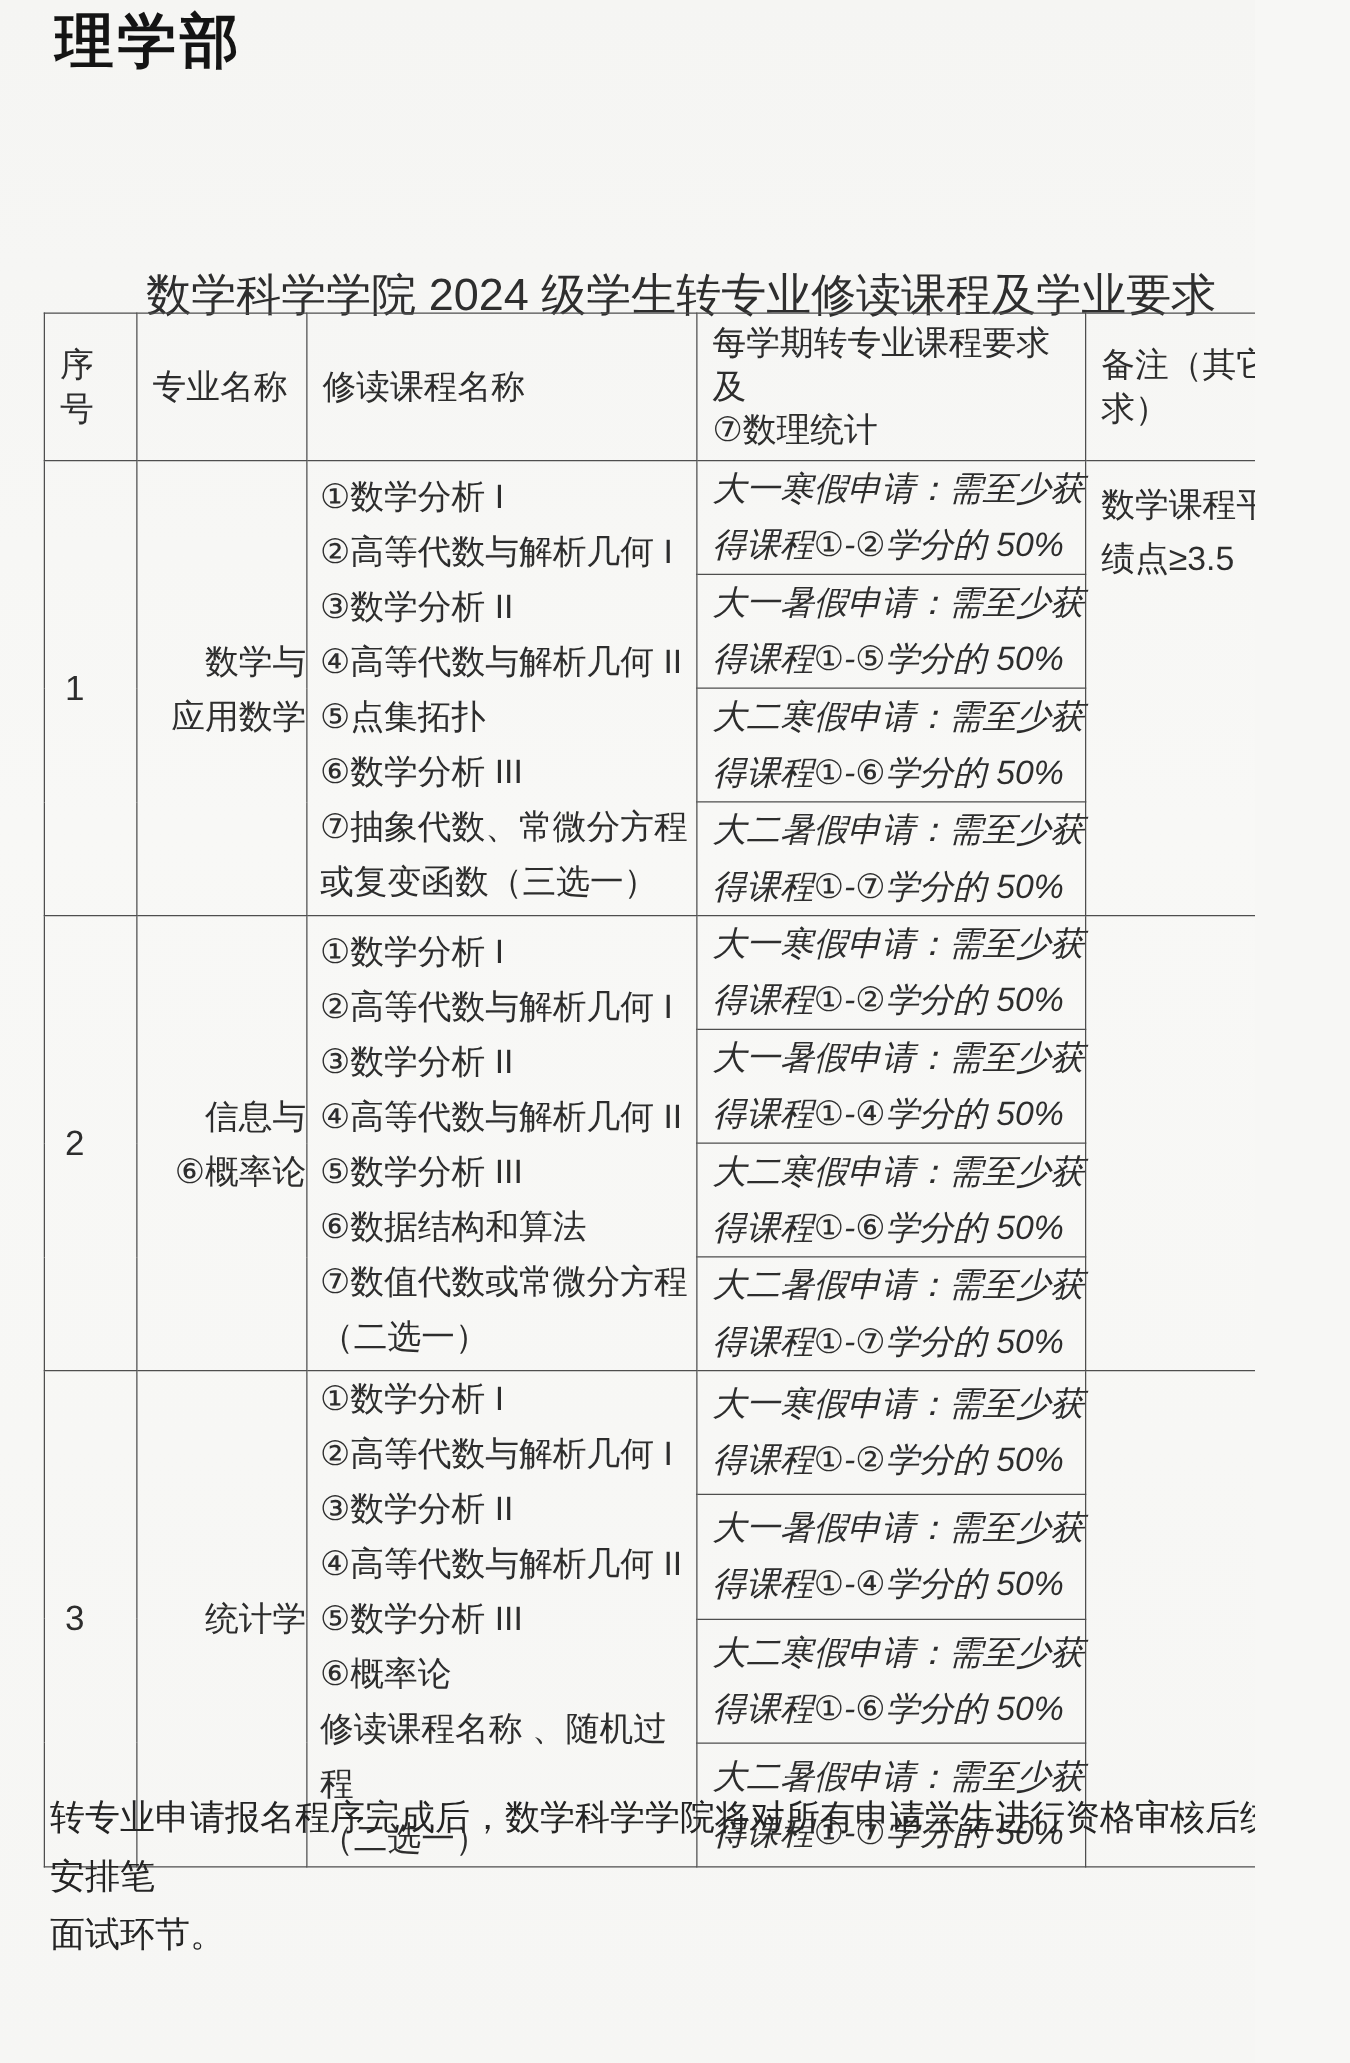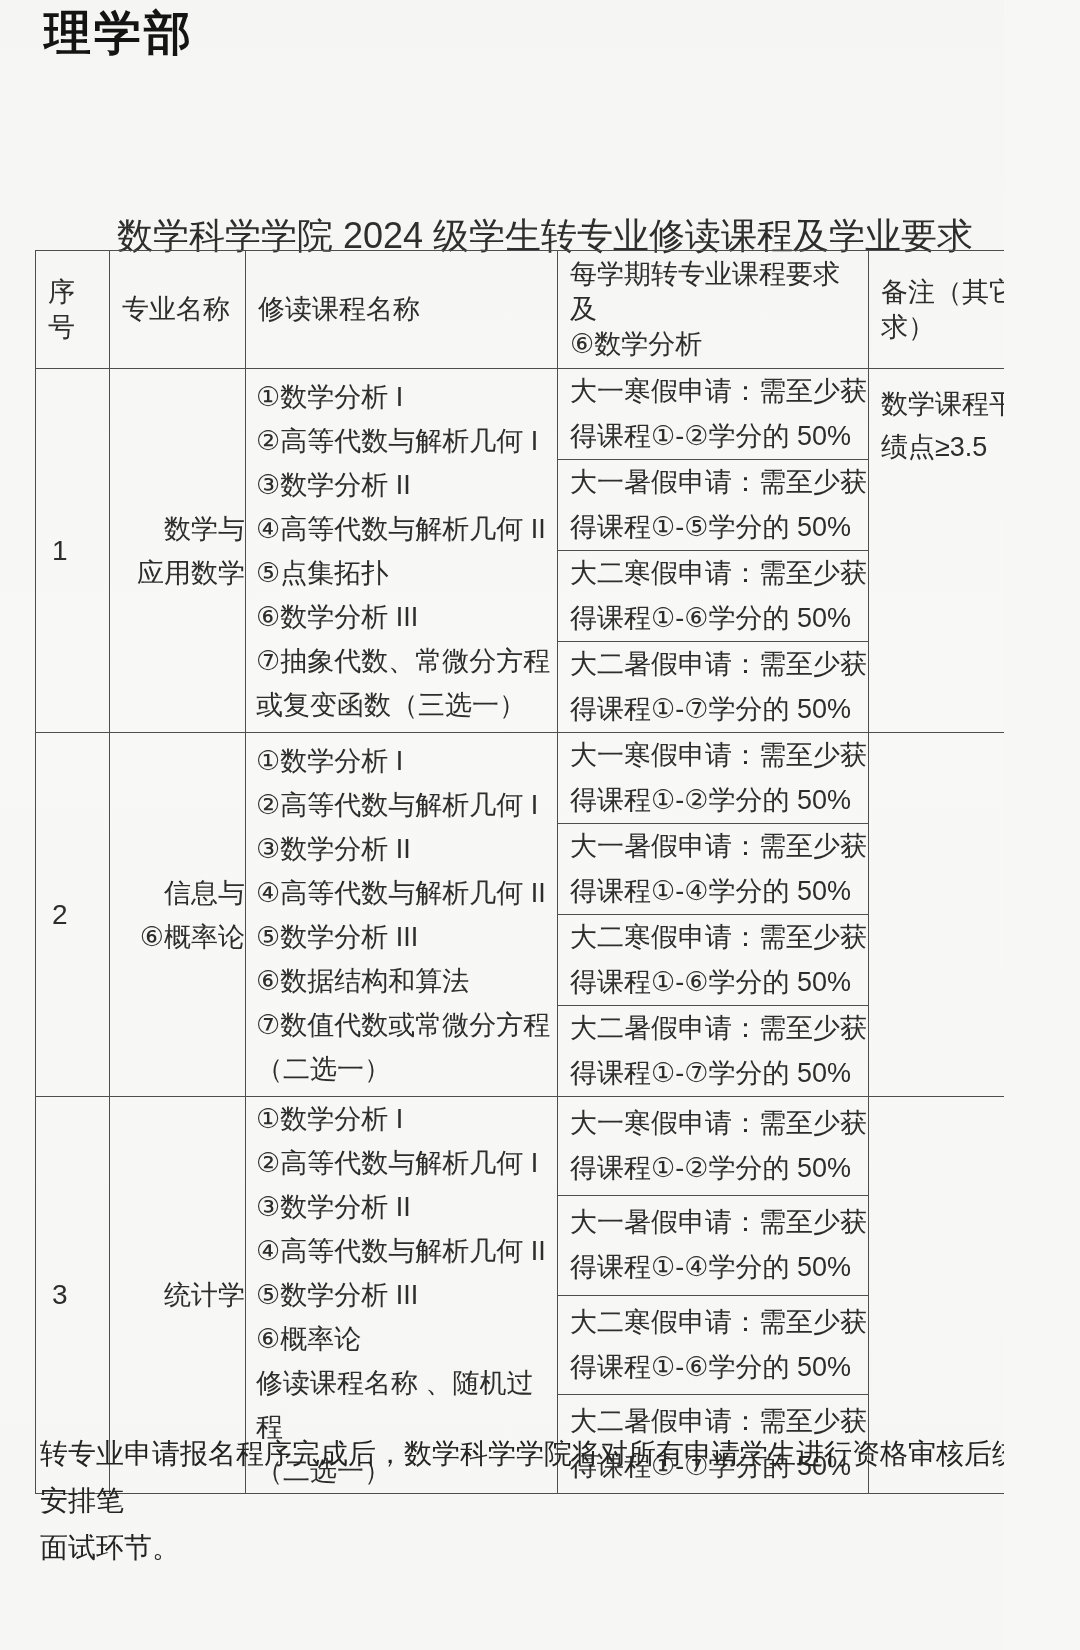--- a/index.html
+++ b/index.html
@@ -52,21 +52,21 @@
     padding: 0;
   }
   .req-table th {
     height: 70px;
     padding: 6px 8px 6px 12px;
     line-height: 35px;
   }
   td.idx { padding-left: 16px; font-size: 28px; }
   td.major { padding-left: 12px; line-height: 44px; text-align: right; }
   td.courses { padding-left: 10px; line-height: 44px; }
-  td.reqcell { height: 91px; padding-left: 12px; line-height: 45px; }
+  td.reqcell { height: 91px; padding-left: 12px; line-height: 45px; font-style: italic; }
   td.remark {
     vertical-align: top;
     padding: 14px 8px 0 12px;
     line-height: 43px;
   }
   .footer {
     position: absolute; left: 40px; top: 1430px; width: 1012px;
     font-size: 28px; color: #242424;
   }
   .footer .fline { line-height: 47px; }
@@ -91,21 +91,21 @@
     <tbody>
         <tr>
       <th>
         <div>序</div>
         <div>号</div>
       </th>
       <th>专业名称</th>
       <th>修读课程名称</th>
       <th>
         <div>每学期转专业课程要求及</div>
-        <div>⑥数学分析</div>
+        <div>⑦数理统计</div>
       </th>
       <th>
         <div>备注（其它要</div>
         <div>求）</div>
       </th>
     </tr>
 
     <tr>
       <td class="idx" rowspan="4">1</td>
       <td class="major" rowspan="4">

